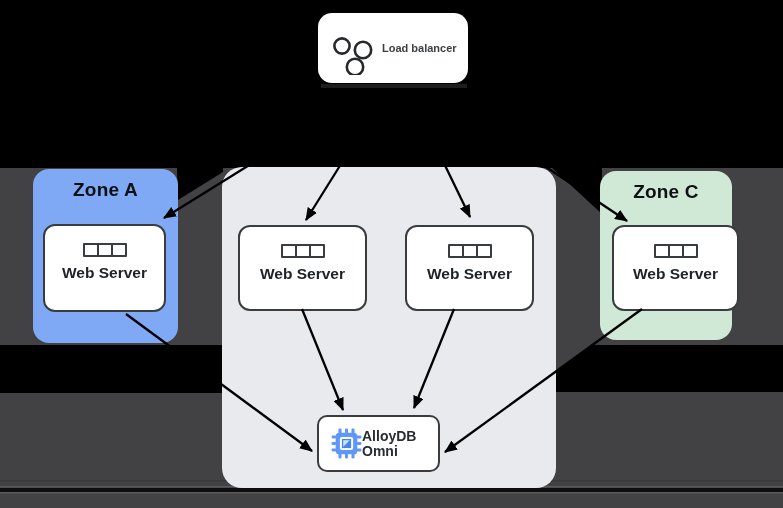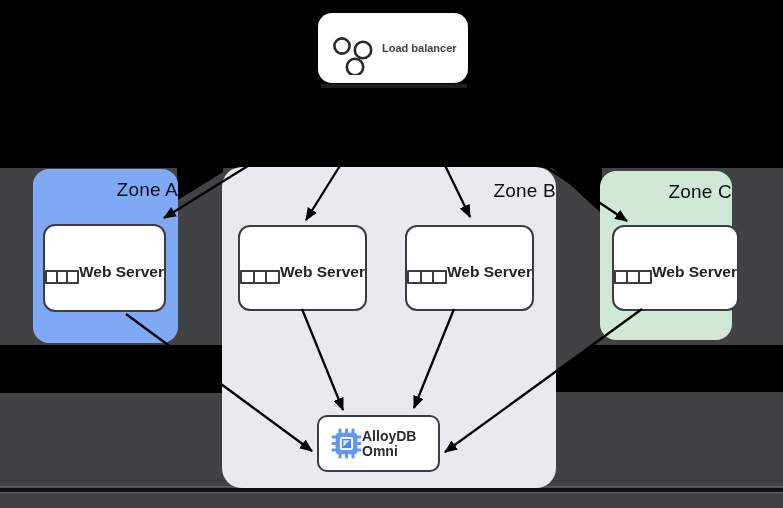--- a/index.html
+++ b/index.html
@@ -7,26 +7,26 @@
     position:relative;width:783px;height:508px;overflow:hidden;
     background:#000;
     font-family:"Liberation Sans","DejaVu Sans",sans-serif;
   }
   svg.layer{position:absolute;left:0;top:0;pointer-events:none;}
   .zone{
     position:absolute;border-radius:16px;
   }
   .zone-title{
     position:absolute;top:10px;left:0;right:0;
-    text-align:right;font-size:19px;font-weight:normal;color:#0e1013;
+    text-align:center;font-size:19px;font-weight:bold;color:#0e1013;
     letter-spacing:.2px;
   }
   .ws-box{
     position:absolute;background:#fff;border:2px solid #3a3d40;border-radius:12px;
-    display:flex;flex-direction:row;align-items:center;
+    display:flex;flex-direction:column;align-items:center;
   }
   .strip-icon{
     margin-top:17px;width:40px;height:10px;border:2px solid #3a3d40;border-radius:1px;
     display:flex;background:#fff;
   }
   .strip-cell{flex:1;}
   .strip-cell.mid{border-left:2px solid #3a3d40;border-right:2px solid #3a3d40;}
   .ws-label{
     margin-top:7px;font-size:15.5px;font-weight:bold;color:#212427;white-space:nowrap;
   }
@@ -79,21 +79,20 @@
       <div class="strip-icon">
         <div class="strip-cell"></div>
           <div class="strip-cell mid"></div>
           <div class="strip-cell"></div>
       </div>
       <div class="ws-label">Web Server</div>
     </div>
   </div>
 
   <div class="zone" style="left: 222px; top: 167px; width: 334px; height: 321px; border-radius: 20px; background: rgb(232, 234, 237);">
-    <div class="zone-title" style="top:13px;">Zone B</div>
     <div class="ws-box" style="left:16px;top:58px;width:125px;height:82px;">
       <div class="strip-icon">
         <div class="strip-cell"></div>
           <div class="strip-cell mid"></div>
           <div class="strip-cell"></div>
       </div>
       <div class="ws-label">Web Server</div>
     </div>
     <div class="ws-box" style="left:183px;top:58px;width:125px;height:82px;">
       <div class="strip-icon">

